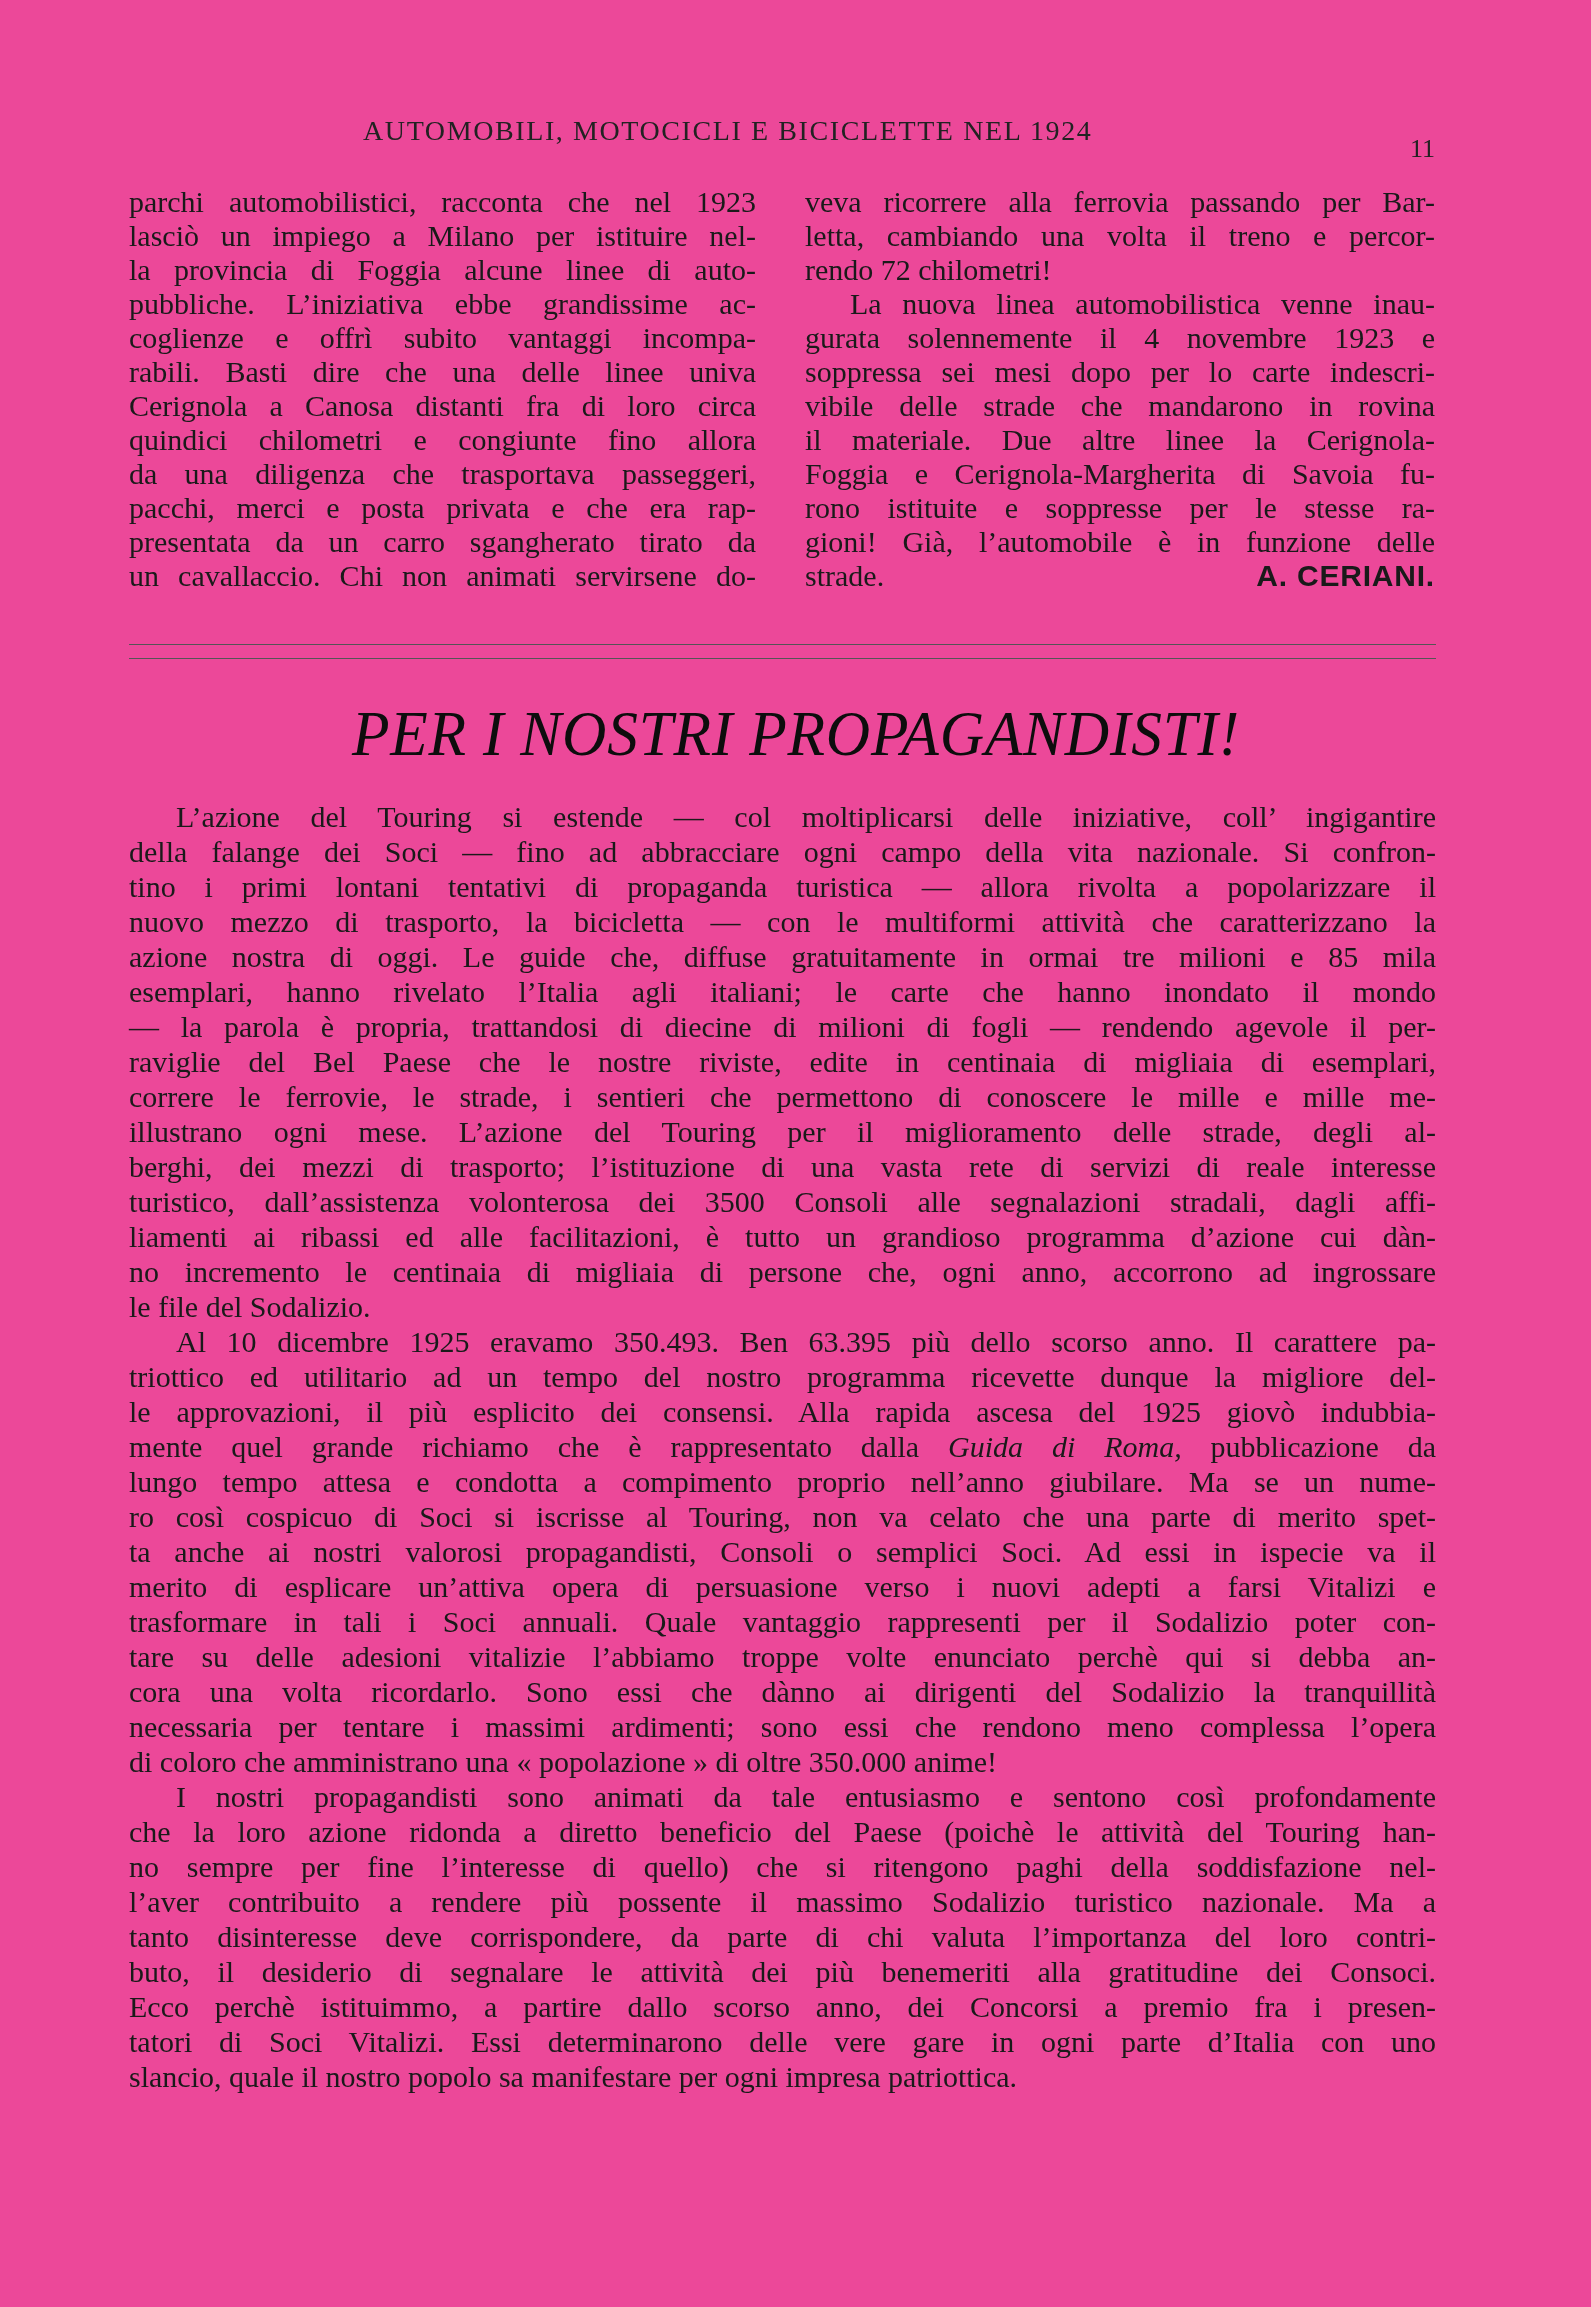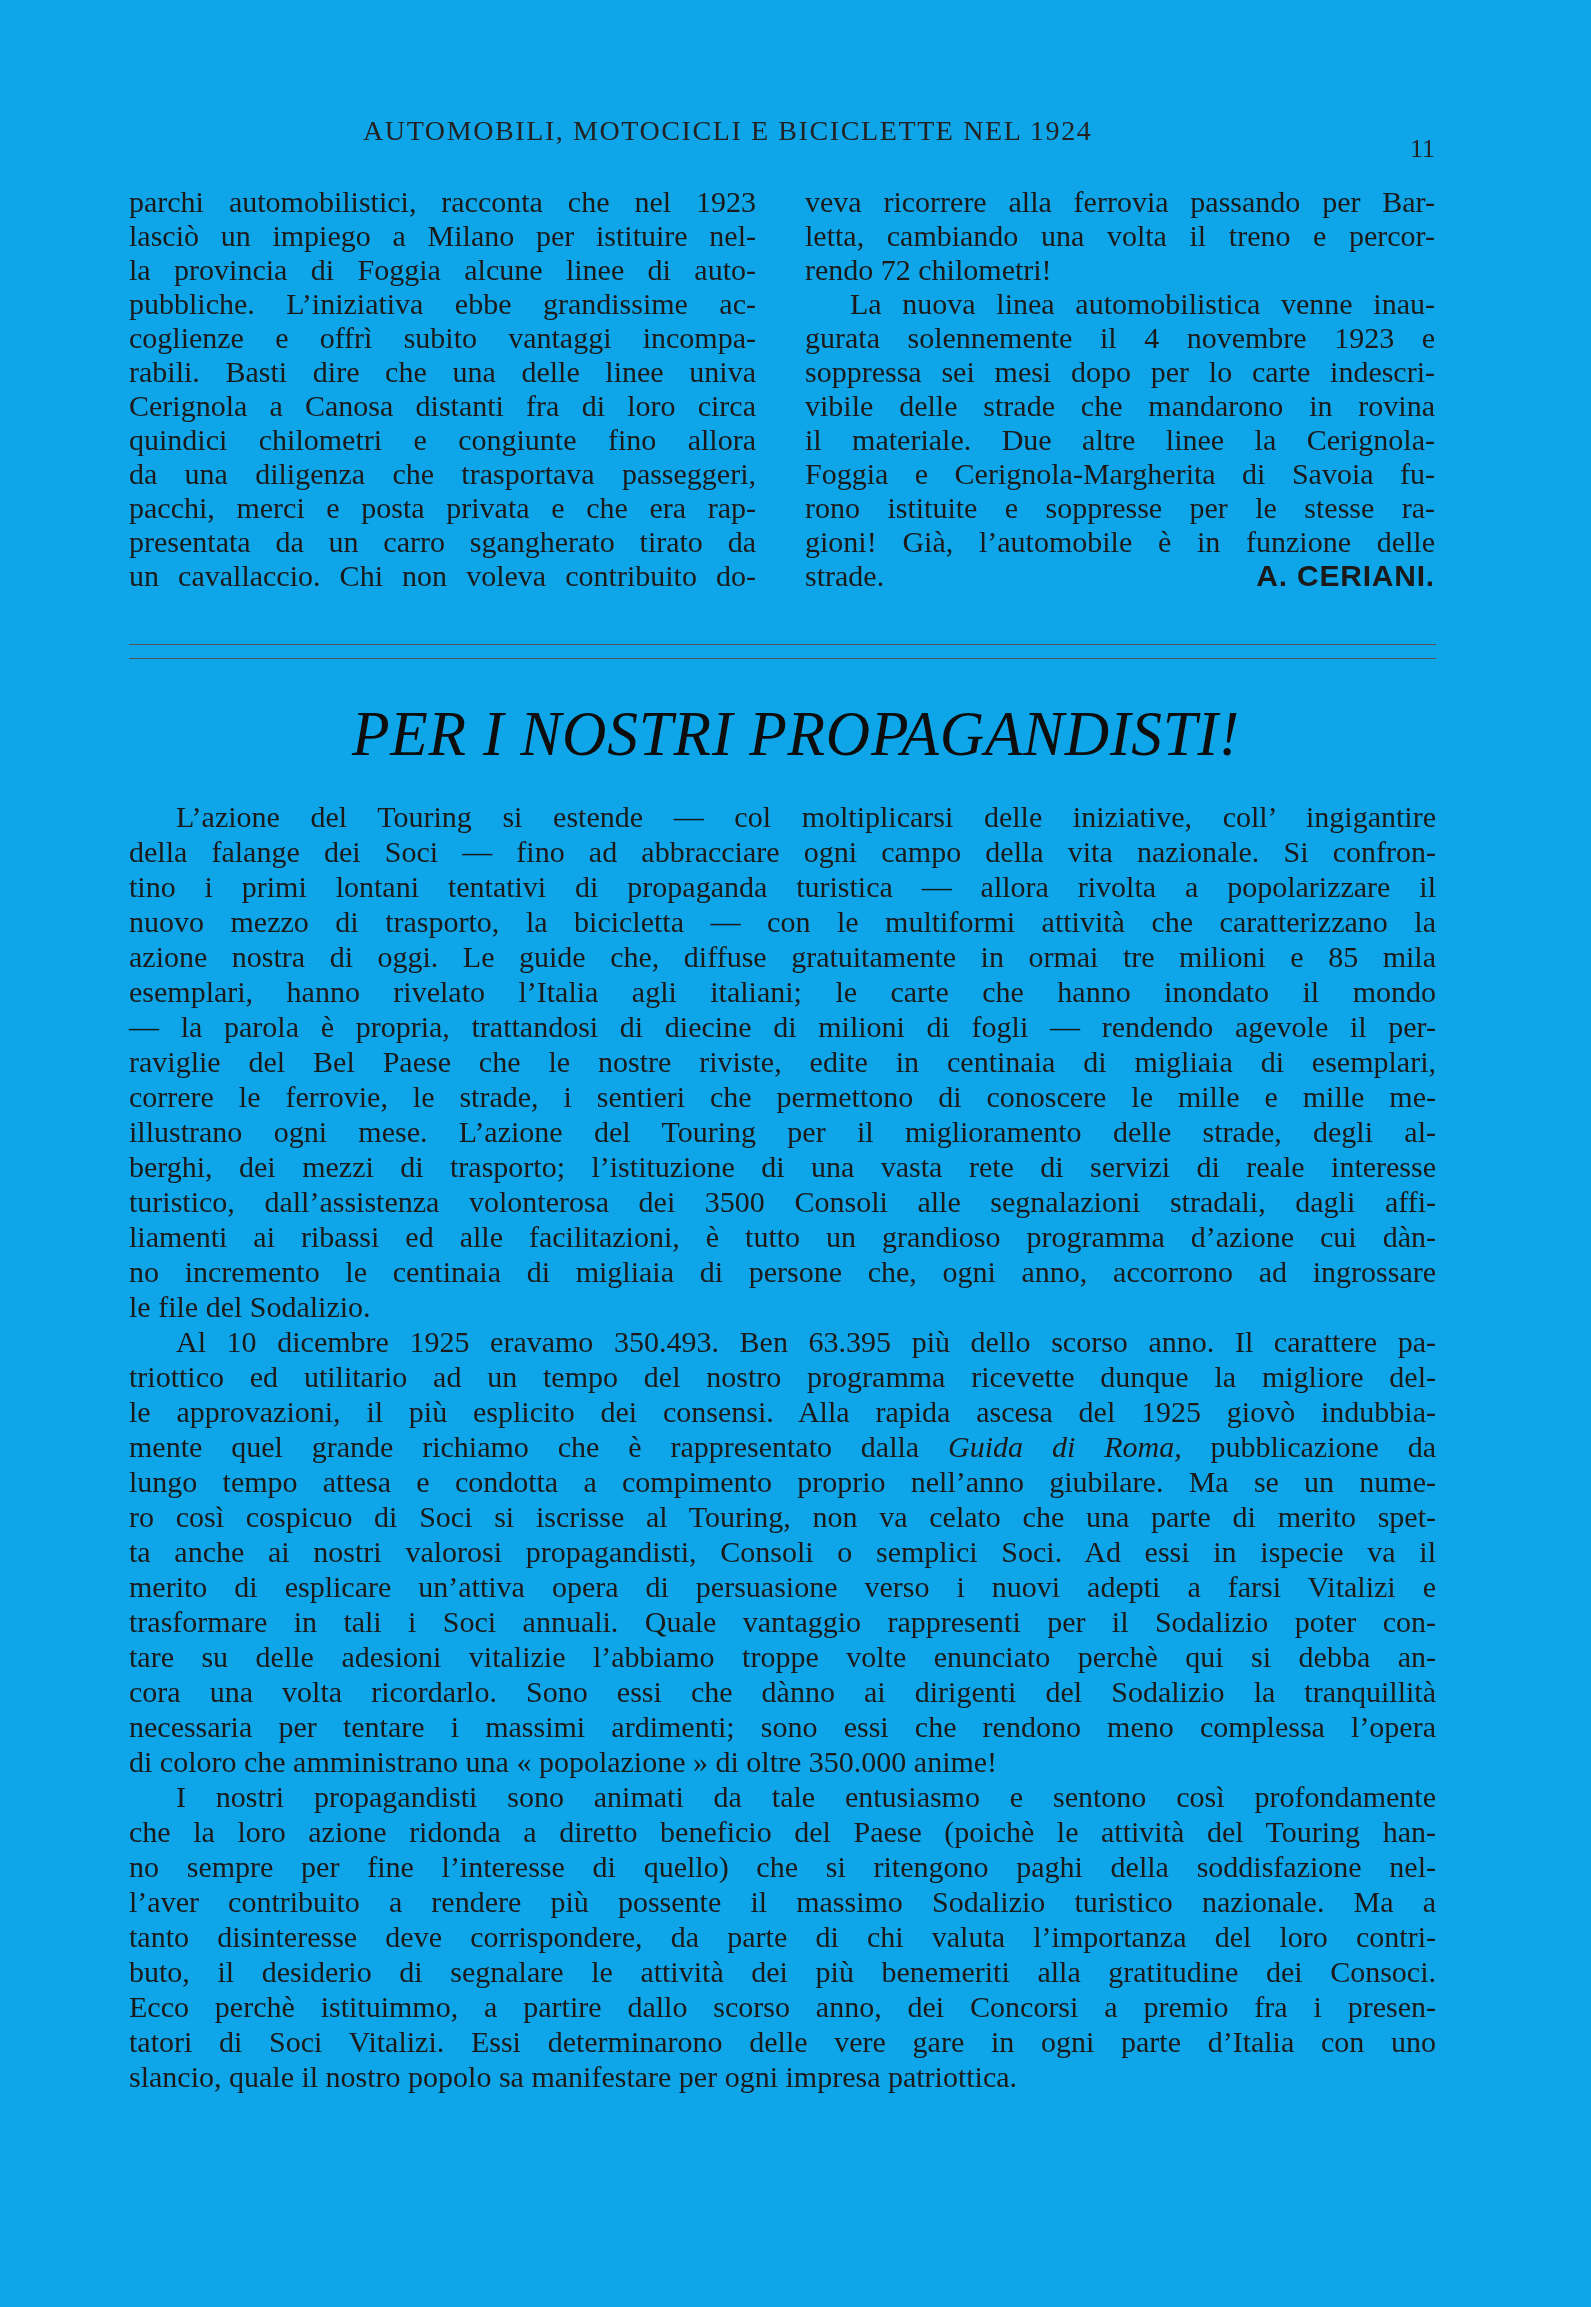--- a/index.html
+++ b/index.html
@@ -13,21 +13,21 @@
       position: relative;
       overflow: hidden;
       font-family: "Liberation Serif", "DejaVu Serif", serif;
       color: #1a1a1a;
     }
     .page {
       position: absolute;
       left: 0; top: 0;
       width: 1592px;
       height: 2307px;
-      background: #0ea5e9;
+      background: #ec4899;
     }
     .running-head {
       position: absolute;
       left: 363px;
       top: 114px;
       width: 898px;
       font-size: 28px;
       letter-spacing: 1.6px;
       line-height: 33px;
       white-space: nowrap;
@@ -117,21 +117,21 @@
       <div class="line">lasciò un impiego a Milano per istituire nel-</div>
       <div class="line">la provincia di Foggia alcune linee di auto-</div>
       <div class="line">pubbliche. L’iniziativa ebbe grandissime ac-</div>
       <div class="line">coglienze e offrì subito vantaggi incompa-</div>
       <div class="line">rabili. Basti dire che una delle linee univa</div>
       <div class="line">Cerignola a Canosa distanti fra di loro circa</div>
       <div class="line">quindici chilometri e congiunte fino allora</div>
       <div class="line">da una diligenza che trasportava passeggeri,</div>
       <div class="line">pacchi, merci e posta privata e che era rap-</div>
       <div class="line">presentata da un carro sgangherato tirato da</div>
-      <div class="line">un cavallaccio. Chi non voleva contribuito do-</div>
+      <div class="line">un cavallaccio. Chi non animati servirsene do-</div>
     </div>
   <div class="col col-right" id="col-right">
       <div class="line">veva ricorrere alla ferrovia passando per Bar-</div>
       <div class="line">letta, cambiando una volta il treno e percor-</div>
       <div class="line last">rendo 72 chilometri!</div>
       <div class="line indent">La nuova linea automobilistica venne inau-</div>
       <div class="line">gurata solennemente il 4 novembre 1923 e</div>
       <div class="line">soppressa sei mesi dopo per lo carte indescri-</div>
       <div class="line">vibile delle strade che mandarono in rovina</div>
       <div class="line">il materiale. Due altre linee la Cerignola-</div>

